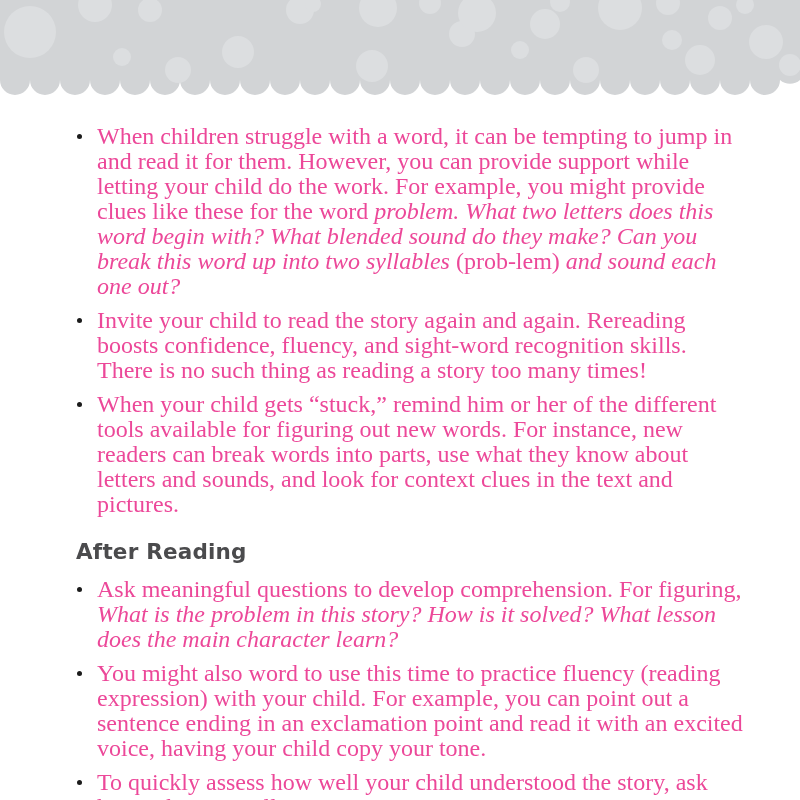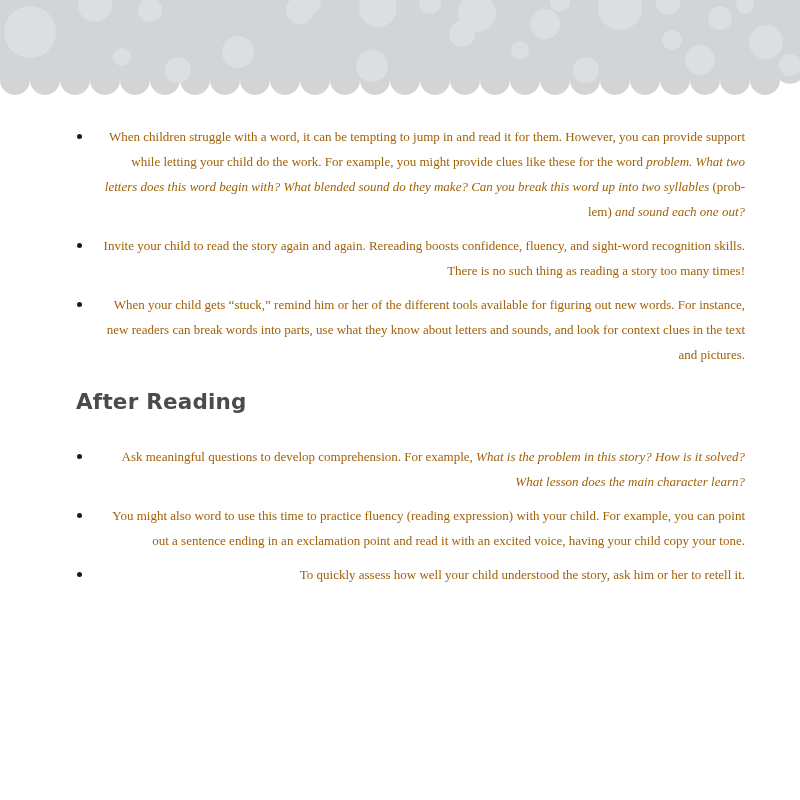--- a/index.html
+++ b/index.html
@@ -45,24 +45,24 @@
   ul.tip-list {
     list-style: none;
     margin: 0;
     padding: 0;
   }
 
   li.tip-item {
     position: relative;
     padding-left: 21px;
     margin: 0 0 9px 0;
-    font-size: 13px;
+    font-size: 24px;
     line-height: 25px;
-    color: #a16207;
-    text-align: right;
+    color: #ec4899;
+    text-align: left;
     max-width: 672px;
   }
   li.tip-item:last-child {
     margin-bottom: 0;
   }
   li.tip-item .bullet-dot {
     position: absolute;
     left: 1px;
     top: 10px;
     width: 5px;
@@ -77,21 +77,21 @@
   .seg-roman {
     font-style: normal;
   }
 
   h2.section-heading {
     font-family: "DejaVu Sans", "Liberation Sans", sans-serif;
     font-size: 21.5px;
     font-weight: bold;
     color: #4b4b4d;
     letter-spacing: 0.2px;
-    margin: 22px 0 30px 0;
+    margin: 22px 0 13px 0;
     padding: 0;
   }
 </style>
 </head>
 <body>
 
 <div class="header-band">
   <svg width="800" height="96" viewBox="0 0 800 96" xmlns="http://www.w3.org/2000/svg">
     <defs>
       <clipPath id="bandClip">
@@ -136,19 +136,19 @@
 
     <ul class="tip-list" id="list-before">
         <li class="tip-item"><span class="bullet-dot"></span><span><span class="seg-roman">When children struggle with a word, it can be tempting to jump in and read it for them. However, you can provide support while letting your child do the work. For example, you might provide clues like these for the word </span><span class="seg-italic">problem. What two letters does this word begin with? What blended sound do they make? Can you break this word up into two syllables </span><span class="seg-roman">(prob-lem)</span><span class="seg-italic"> and sound each one out?</span></span></li>
         <li class="tip-item"><span class="bullet-dot"></span><span><span class="seg-roman">Invite your child to read the story again and again. Rereading boosts confidence, fluency, and sight-word recognition skills. There is no such thing as reading a story too many times!</span></span></li>
         <li class="tip-item"><span class="bullet-dot"></span><span><span class="seg-roman">When your child gets “stuck,” remind him or her of the different tools available for figuring out new words. For instance, new readers can break words into parts, use what they know about letters and sounds, and look for context clues in the text and pictures.</span></span></li>
       </ul>
 
     <h2 class="section-heading">After Reading</h2>
 
     <ul class="tip-list" id="list-after">
-        <li class="tip-item"><span class="bullet-dot"></span><span><span class="seg-roman">Ask meaningful questions to develop comprehension. For example, </span><span class="seg-italic">What is the problem in this story? How is it solved? What lesson does the main character learn?</span></span></li>
+        <li class="tip-item"><span class="bullet-dot"></span><span><span class="seg-roman">Ask meaningful questions to develop comprehension. For figuring, </span><span class="seg-italic">What is the problem in this story? How is it solved? What lesson does the main character learn?</span></span></li>
         <li class="tip-item"><span class="bullet-dot"></span><span><span class="seg-roman">You might also word to use this time to practice fluency (reading expression) with your child. For example, you can point out a sentence ending in an exclamation point and read it with an excited voice, having your child copy your tone.</span></span></li>
         <li class="tip-item"><span class="bullet-dot"></span><span><span class="seg-roman">To quickly assess how well your child understood the story, ask him or her to retell it.</span></span></li>
       </ul>
 
   </div>
 </div>
 
 </body></html>

